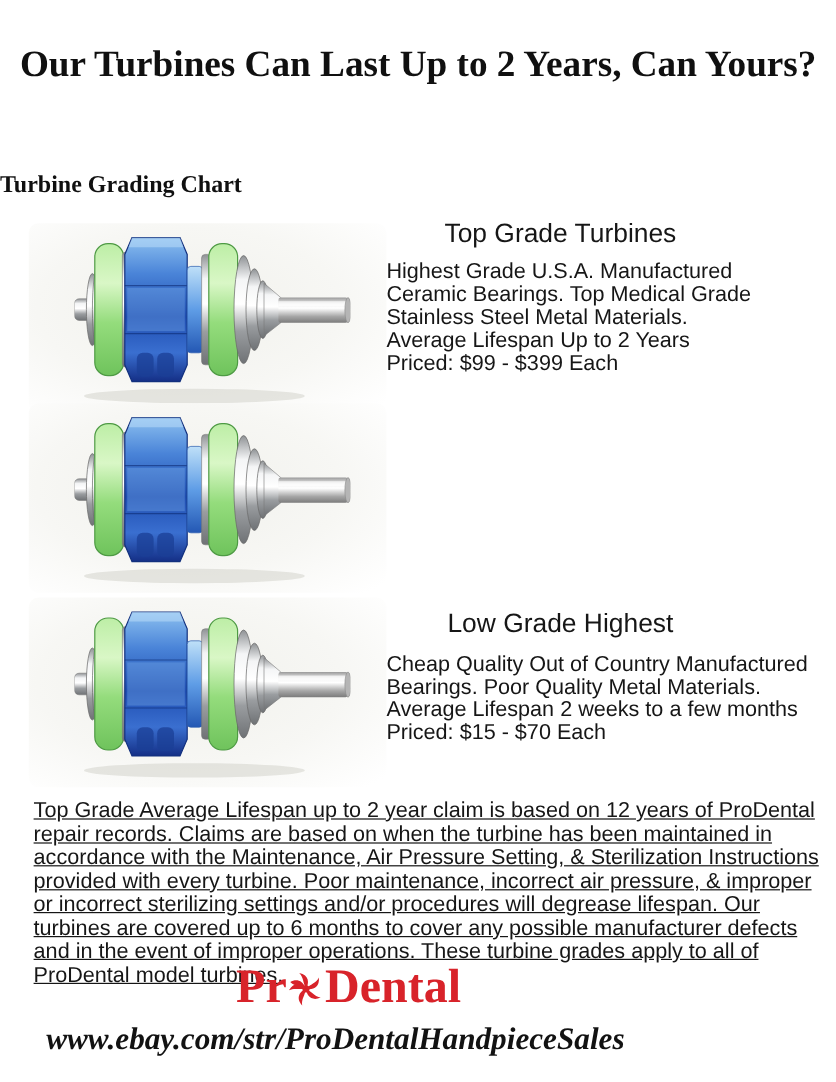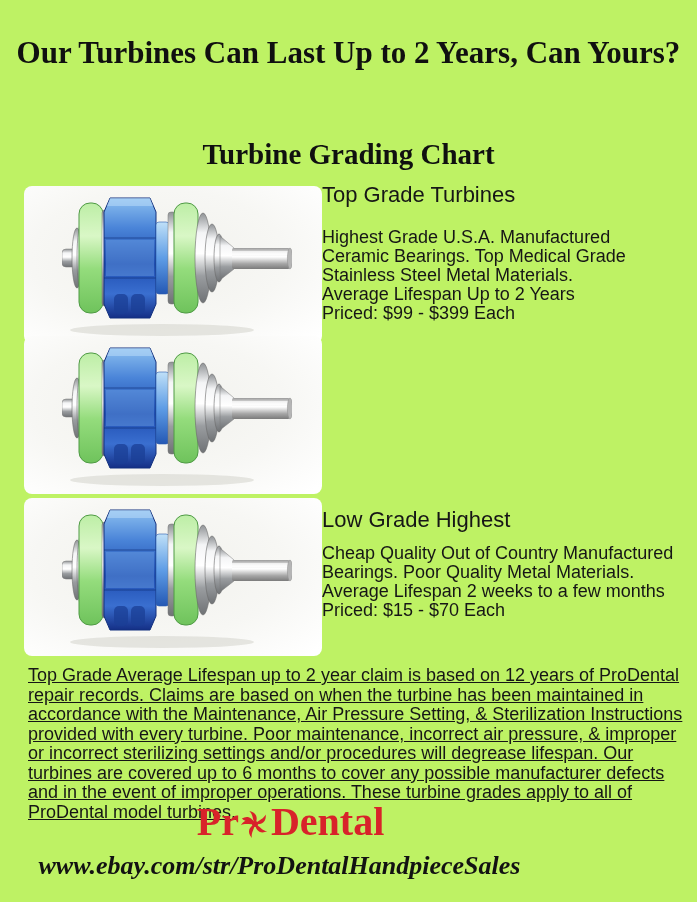--- a/index.html
+++ b/index.html
@@ -1,50 +1,50 @@
 <!DOCTYPE html>
 <html><head>
 <meta charset="utf-8">
 <style>
   html,body{margin:0;padding:0;background:#888;}
   .page{
     position:relative;
     width:697px;height:902px;
-    background:#bef264;
+    background:#ffffff;
     margin:0 auto;
     overflow:hidden;
     font-family:"Liberation Sans", sans-serif;
     color:#111;
   }
   
   .headline{
     position:absolute;left:0;width:697px;
     text-align:center;
     font-family:"Liberation Serif", serif;
     font-weight:700;color:#101010;
     letter-spacing:0px;
   }
   .headline.h1{top:34px;font-size:31px;line-height:38px;}
   .headline.h2{top:84px;font-size:31px;line-height:38px;}
   .chart-title{
     position:absolute;left:0;top:136px;width:697px;
-    text-align:center;
+    text-align:left;
     font-family:"Liberation Serif", serif;
-    font-weight:700;font-size:29px;line-height:36px;color:#101010;
+    font-weight:700;font-size:20px;line-height:36px;color:#101010;
   }
   
   .photo-box{
     position:absolute;left:24px;width:298px;height:158px;
     background:radial-gradient(ellipse at 45% 45%, #f1f1ec 0%, #f7f7f4 55%, #ffffff 95%);
     border-radius:8px;
   }
   .turbine-svg{position:absolute;left:62px;width:230px;height:150px;}
   .grade-heading{
     position:absolute;left:322px;width:290px;
-    text-align:left;
+    text-align:center;
     font-size:22px;line-height:26px;font-weight:400;color:#161616;
   }
   .grade-body{
     position:absolute;left:322px;width:356px;
     font-size:18px;line-height:19px;color:#161616;
     white-space:pre-line;
   }
   
   .disclaimer{
     position:absolute;left:28px;top:666px;width:655px;
@@ -145,21 +145,21 @@
 <div class="page">
 
   <div class="headline h1">Our Turbines Can Last Up to 2 Years, Can Yours?</div>
   <div class="chart-title">Turbine Grading Chart</div>
 
   <div class="photo-box" style="top:186px;"></div>
   <svg class="turbine-svg" style="top:188px;" viewBox="0 0 230 150">
       <use href="#turbine"></use>
     </svg>
   <div class="grade-heading" style="top:182px;">Top Grade Turbines</div>
-  <div class="grade-body" style="top:217px;margin-top:11px;">Highest Grade U.S.A. Manufactured
+  <div class="grade-body" style="top:217px;">Highest Grade U.S.A. Manufactured
 Ceramic Bearings. Top Medical Grade
 Stainless Steel Metal Materials.
 Average Lifespan Up to 2 Years
 Priced: $99 - $399 Each</div>
 
   <div class="photo-box" style="top:336px;"></div>
   <svg class="turbine-svg" style="top:338px;" viewBox="0 0 230 150">
       <use href="#turbine"></use>
     </svg>
 

